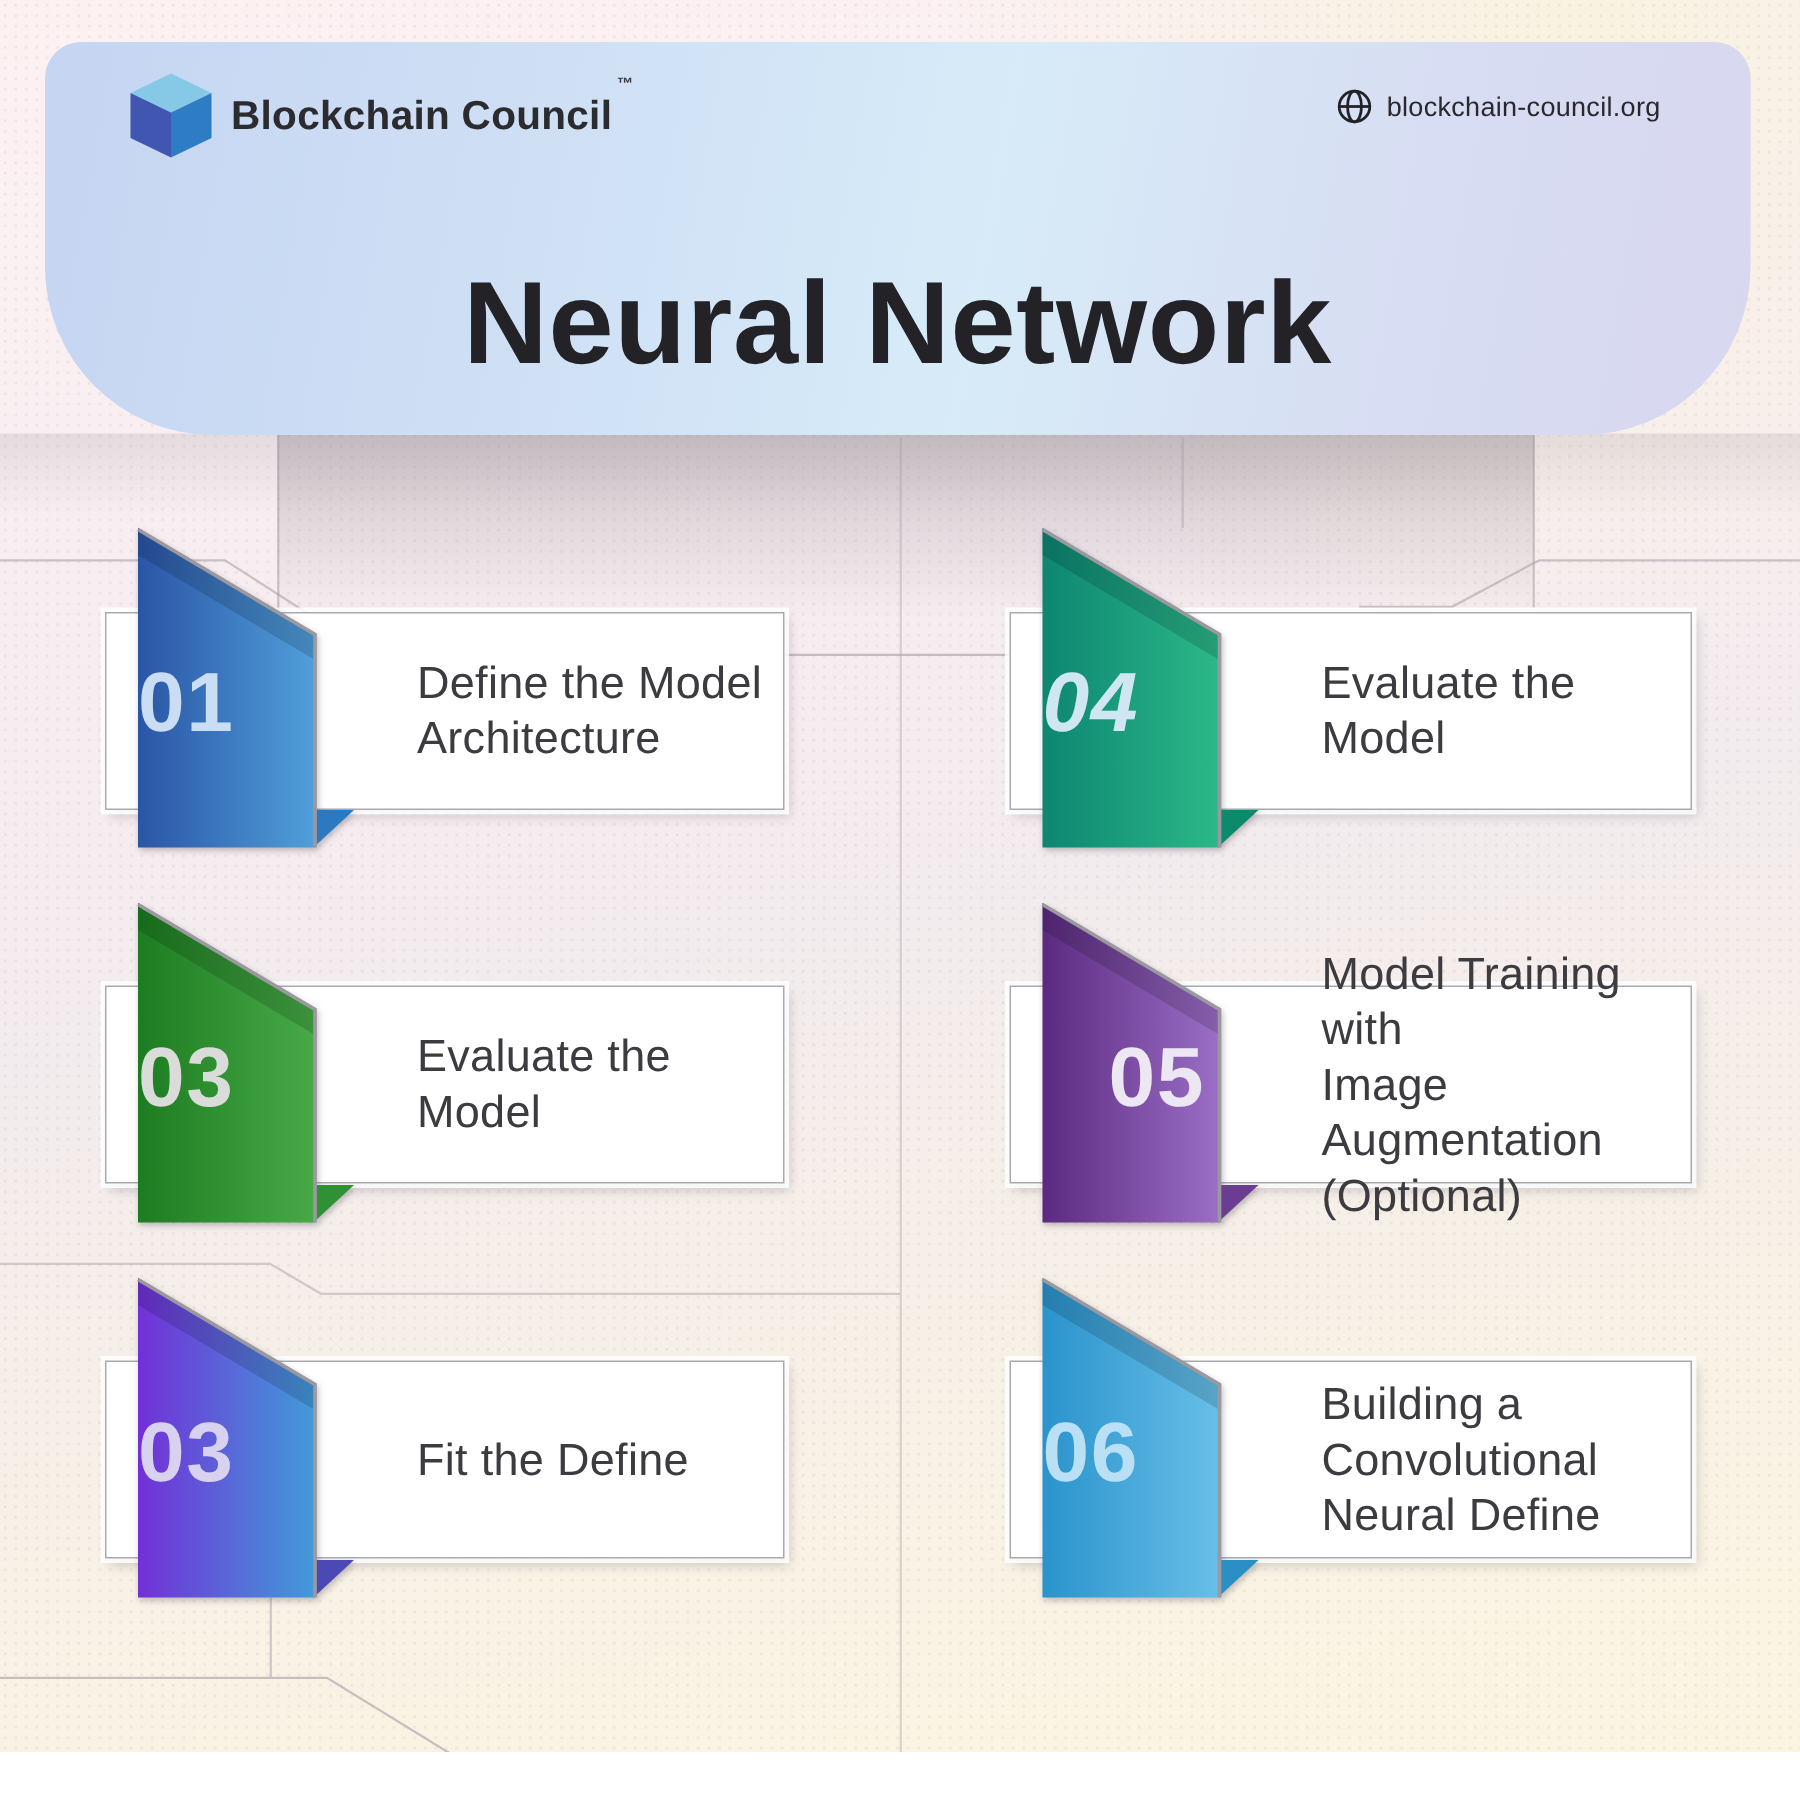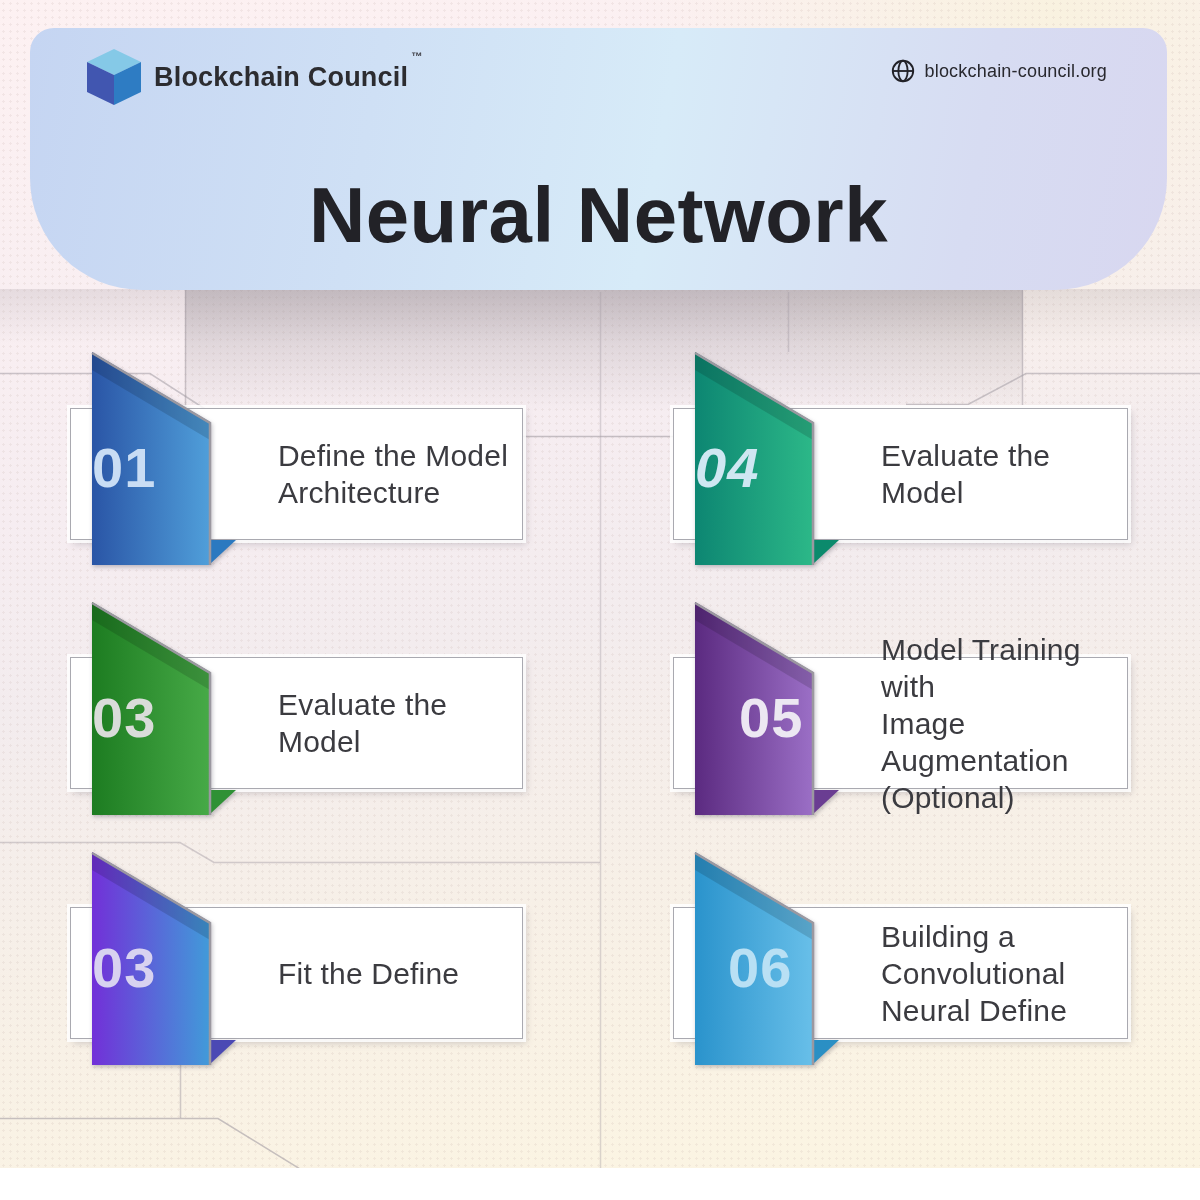--- a/index.html
+++ b/index.html
@@ -222,21 +222,21 @@
           <linearGradient id="g5" x1="0" y1="0" x2="1" y2="0">
         <stop offset="0" stop-color="#2a93cc"></stop>
         <stop offset="1" stop-color="#68bfe9"></stop>
       </linearGradient>
         </defs>
       <polygon points="118,188 144,188 118,212" fill="#2a8fc4"></polygon>
       <polygon points="0,0 118,70 118,213 0,213" fill="url(#g5)"></polygon>
       <polygon points="0,0 118,70 118,88 0,18" fill="rgba(0,0,0,0.14)"></polygon>
       <path d="M0,1 L118,71 L118,213" fill="none" stroke="#9b98a0" stroke-width="2.5"></path>
     </svg>
-    <div class="num" style="color: rgb(185, 224, 244); margin-left: 33px;">06</div>
+    <div class="num" style="color: rgb(185, 224, 244);">06</div>
     <div class="text-wrap">
         <div class="step-title">Building a
 Convolutional
 Neural Define</div>
       </div>
   </div>
 
 </div>
 
 </body></html>

